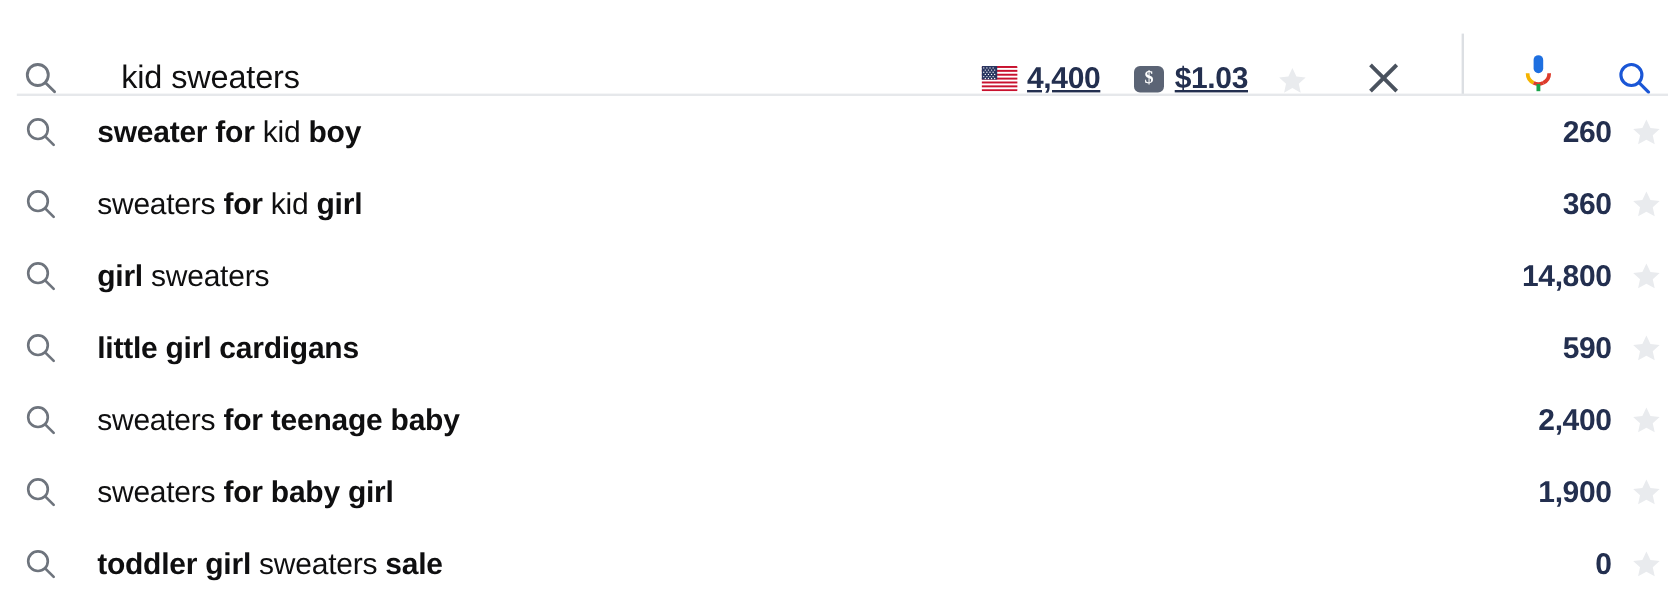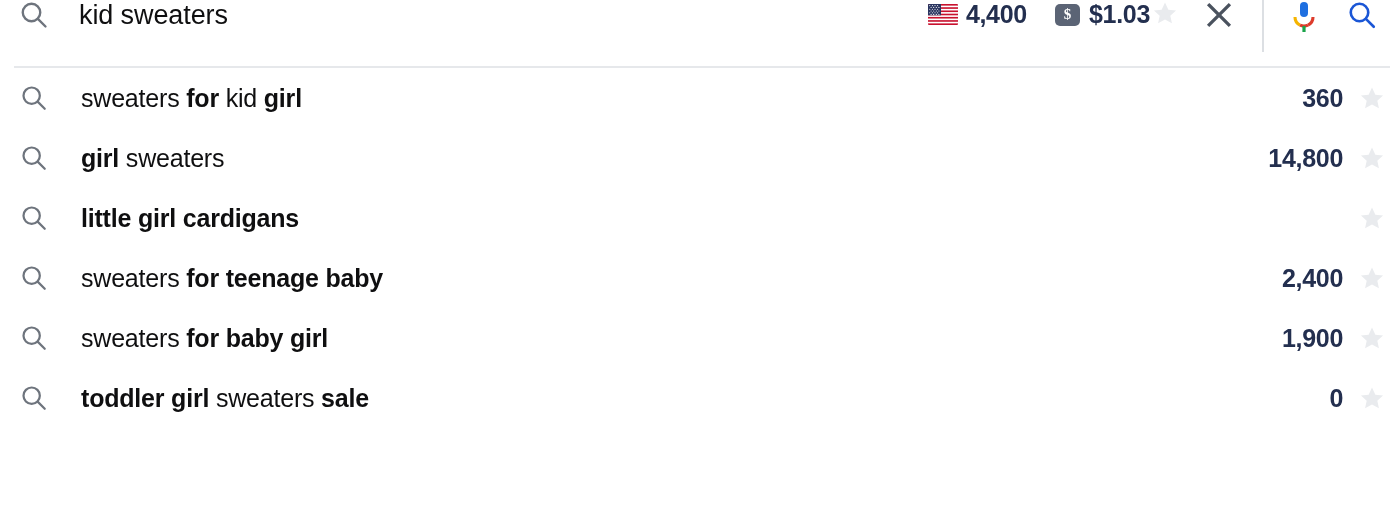--- a/index.html
+++ b/index.html
@@ -11,24 +11,25 @@
     width: 1398px;
     height: 508px;
     font-family: "Liberation Sans", sans-serif;
     -webkit-font-smoothing: antialiased;
     overflow: hidden;
   }
 
   
   .querybar {
     position: relative;
-    height: 68px;
-    display: flex;
-    align-items: flex-start;
+    height: 80px;
+    display: flex;
+    align-items: flex-end;
     box-sizing: border-box;
+    gap: 22px;
   }
   .qb-divider {
     position: absolute;
     left: 14px;
     right: 8px;
     bottom: 0;
     height: 2px;
     background: #e6e8eb;
   }
 
@@ -89,20 +90,21 @@
     line-height: 1;
     font-family: "Liberation Serif", serif;
   }
 
   .metric-value {
     font-size: 25px;
     font-weight: bold;
     color: #232f4f;
     letter-spacing: -0.3px;
     white-space: nowrap;
+    text-decoration: underline;
   }
 
   .qb-star {
     width: 26px;
     height: 26px;
     margin-left: 2px;
     margin-right: 26px;
     display: block;
   }
 
@@ -273,20 +275,31 @@
   <svg class="qb-go" viewBox="0 0 24 24">
     <circle cx="10" cy="10" r="7" fill="none" stroke="#1a56d6" stroke-width="2.1"></circle>
     <line x1="15.1" y1="15.1" x2="21.4" y2="21.4" stroke="#1a56d6" stroke-width="2.1" stroke-linecap="round"></line>
   </svg>
 
   <div class="qb-divider"></div>
 </div>
 
 <div class="suggestions">
 
+  <div class="sugg-row">
+    <svg class="row-search-icon" viewBox="0 0 24 24">
+      <circle cx="10" cy="10" r="7" fill="none" stroke="#6e747d" stroke-width="1.9"></circle>
+      <line x1="15.1" y1="15.1" x2="21.2" y2="21.2" stroke="#6e747d" stroke-width="1.9" stroke-linecap="round"></line>
+    </svg>
+    <div class="row-text"><b>sweater for </b><i>kid </i><b>boy</b></div>
+    <div class="row-volume">260</div>
+    <svg class="row-star" viewBox="0 0 24 24">
+      <polygon points="12,2.4 15.1,9.0 22.2,9.7 16.9,14.5 18.4,21.5 12,17.9 5.6,21.5 7.1,14.5 1.8,9.7 8.9,9.0" fill="#e9ebee"></polygon>
+    </svg>
+  </div>
 
   <div class="sugg-row">
     <svg class="row-search-icon" viewBox="0 0 24 24">
       <circle cx="10" cy="10" r="7" fill="none" stroke="#6e747d" stroke-width="1.9"></circle>
       <line x1="15.1" y1="15.1" x2="21.2" y2="21.2" stroke="#6e747d" stroke-width="1.9" stroke-linecap="round"></line>
     </svg>
     <div class="row-text"><i>sweaters </i><b>for </b><i>kid </i><b>girl</b></div>
     <div class="row-volume">360</div>
     <svg class="row-star" viewBox="0 0 24 24">
       <polygon points="12,2.4 15.1,9.0 22.2,9.7 16.9,14.5 18.4,21.5 12,17.9 5.6,21.5 7.1,14.5 1.8,9.7 8.9,9.0" fill="#e9ebee"></polygon>
@@ -304,20 +317,21 @@
       <polygon points="12,2.4 15.1,9.0 22.2,9.7 16.9,14.5 18.4,21.5 12,17.9 5.6,21.5 7.1,14.5 1.8,9.7 8.9,9.0" fill="#e9ebee"></polygon>
     </svg>
   </div>
 
   <div class="sugg-row">
     <svg class="row-search-icon" viewBox="0 0 24 24">
       <circle cx="10" cy="10" r="7" fill="none" stroke="#6e747d" stroke-width="1.9"></circle>
       <line x1="15.1" y1="15.1" x2="21.2" y2="21.2" stroke="#6e747d" stroke-width="1.9" stroke-linecap="round"></line>
     </svg>
     <div class="row-text"><b>little girl cardigans</b></div>
+    <div class="row-volume">590</div>
     <svg class="row-star" viewBox="0 0 24 24">
       <polygon points="12,2.4 15.1,9.0 22.2,9.7 16.9,14.5 18.4,21.5 12,17.9 5.6,21.5 7.1,14.5 1.8,9.7 8.9,9.0" fill="#e9ebee"></polygon>
     </svg>
   </div>
 
   <div class="sugg-row">
     <svg class="row-search-icon" viewBox="0 0 24 24">
       <circle cx="10" cy="10" r="7" fill="none" stroke="#6e747d" stroke-width="1.9"></circle>
       <line x1="15.1" y1="15.1" x2="21.2" y2="21.2" stroke="#6e747d" stroke-width="1.9" stroke-linecap="round"></line>
     </svg>

